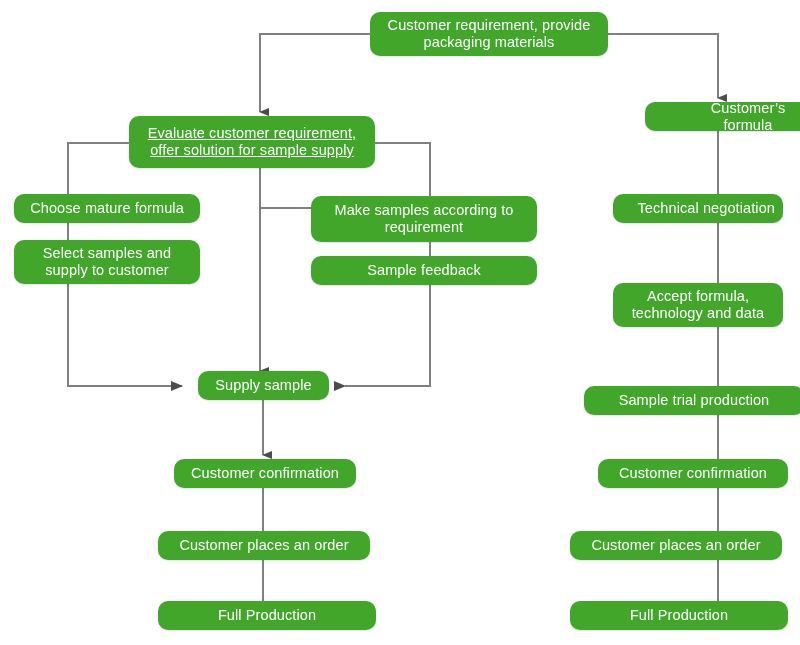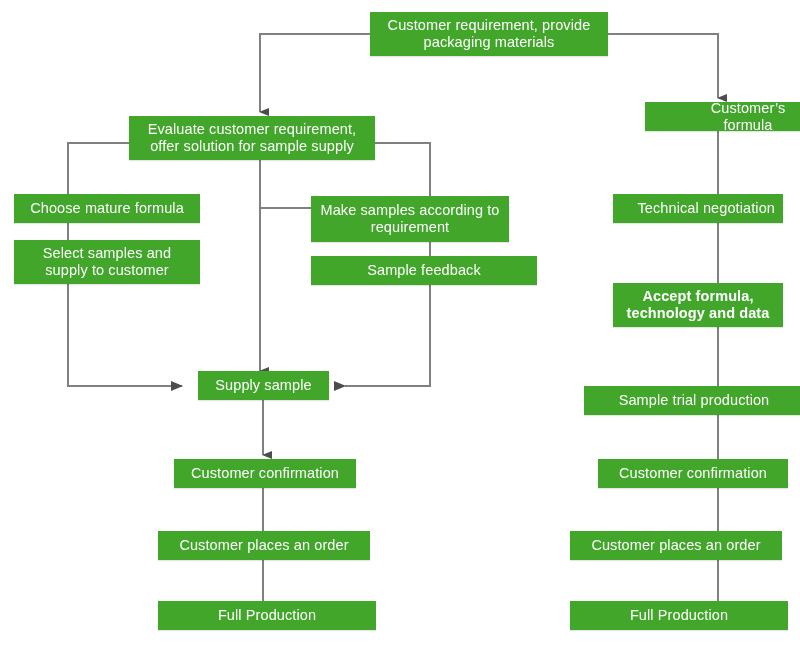--- a/index.html
+++ b/index.html
@@ -24,21 +24,21 @@
     left: 0;
     top: 0;
     width: 800px;
     height: 645px;
   }
   .node {
     position: absolute;
     box-sizing: border-box;
     background: #41a62a;
     color: #ffffff;
-    border-radius: 0;
+    border-radius: 10px;
     display: flex;
     align-items: center;
     justify-content: center;
     text-align: center;
     font-size: 14.5px;
     line-height: 17px;
     letter-spacing: 0.1px;
     padding: 2px 8px;
     box-shadow: 0 1px 1px rgba(0,0,0,0.10);
   }
@@ -89,33 +89,33 @@
 
       <path d="M 260,160 L 260,208"></path>
       <path d="M 68,143 L 68,386"></path>
     </g>
   </svg>
 
   <div class="node" style="left:370px;top:12px;width:238px;height:44px;">
     <span>Customer requirement, provide packaging materials</span>
   </div>
 
-  <div class="node" style="left:129px;top:116px;width:246px;height:44px;">
+  <div class="node" style="left:129px;top:116px;width:246px;height:52px;text-decoration:underline;">
     <span>Evaluate customer requirement, offer solution for sample supply</span>
   </div>
 
   <div class="node" style="left:14px;top:194px;width:186px;height:29px;">
     <span>Choose mature formula</span>
   </div>
 
   <div class="node" style="left:14px;top:240px;width:186px;height:44px;">
     <span>Select samples and supply to customer</span>
   </div>
 
-  <div class="node" style="left:311px;top:196px;width:198px;height:46px;">
+  <div class="node" style="left:311px;top:196px;width:226px;height:46px;">
     <span>Make samples according to requirement</span>
   </div>
 
   <div class="node" style="left:311px;top:256px;width:226px;height:29px;text-align:center;">
     <span>Sample feedback</span>
   </div>
 
   <div class="node" style="left:198px;top:371px;width:131px;height:29px;text-align:center;">
     <span>Supply sample</span>
   </div>
@@ -133,21 +133,21 @@
   </div>
 
   <div class="node" style="left:645px;top:102px;width:170px;height:29px;padding-left:44px;">
     <span>Customer’s formula</span>
   </div>
 
   <div class="node" style="left:613px;top:194px;width:170px;height:29px;text-align:right;">
     <span>Technical negotiation</span>
   </div>
 
-  <div class="node" style="left:613px;top:283px;width:170px;height:44px;font-weight:bold;">
+  <div class="node" style="left:613px;top:283px;width:170px;height:44px;">
     <span>Accept formula, technology and data</span>
   </div>
 
   <div class="node" style="left:584px;top:386px;width:220px;height:29px;">
     <span>Sample trial production</span>
   </div>
 
   <div class="node" style="left:598px;top:459px;width:190px;height:29px;">
     <span>Customer confirmation</span>
   </div>

